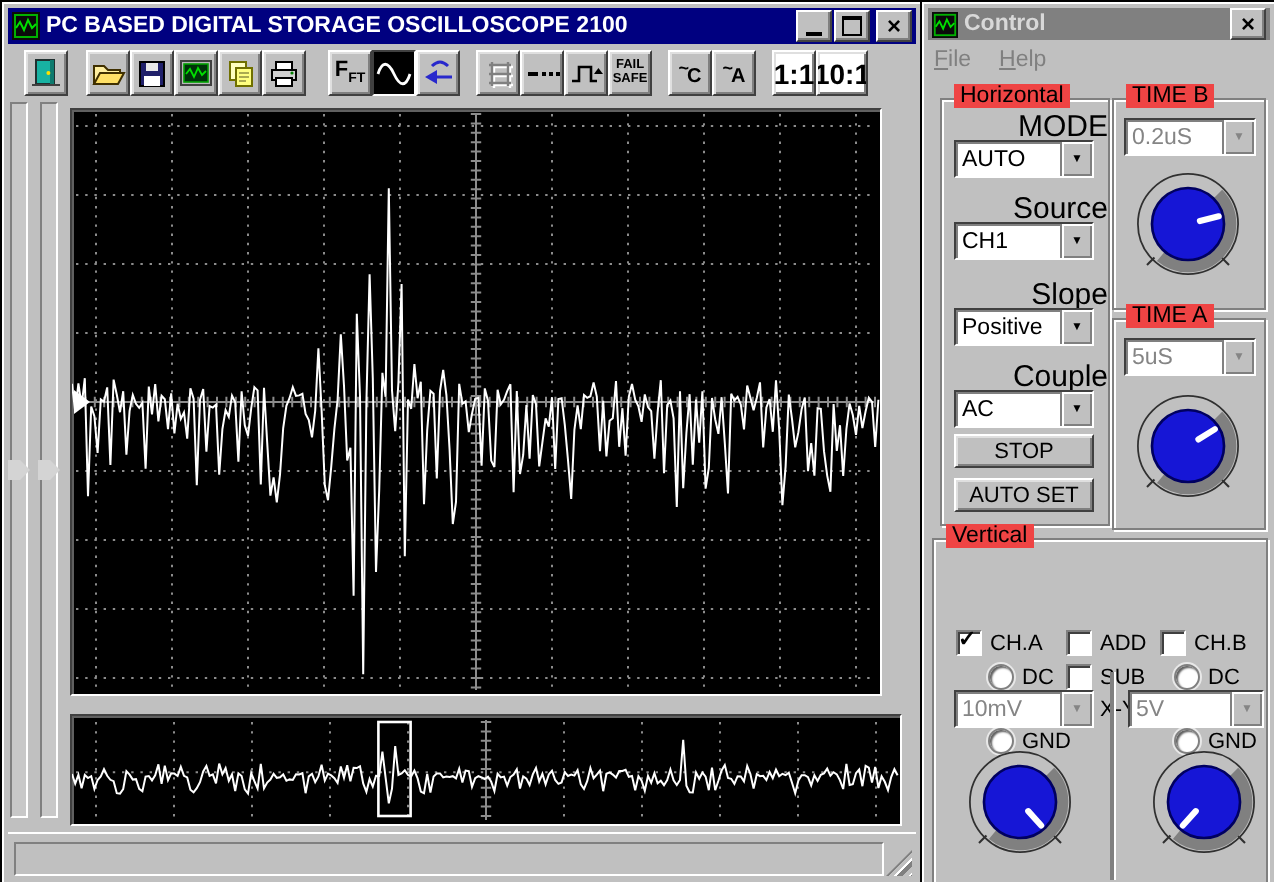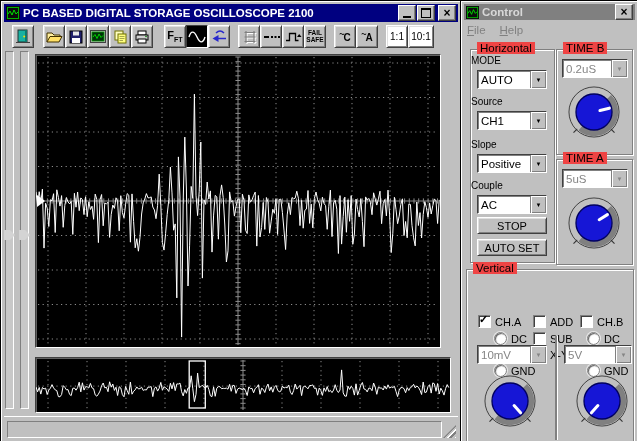--- a/index.html
+++ b/index.html
@@ -29,21 +29,21 @@
   
   #toolbar{position:absolute;left:3px;top:23px;right:3px;height:27px;}
   .tbtn{position:absolute;top:1px;width:22px;height:23px;display:flex;align-items:center;justify-content:center;padding:0;overflow:hidden;}
   .tbtn.pressed{border-color:#404040 #fff #fff #404040;box-shadow:none;background:#000;}
   .tbtn.lightface{background:#fff;}
   .fftface{font-size:11px;font-weight:bold;line-height:1;}
   .fftface .sub{font-size:7px;vertical-align:-3px;}
   .fs{display:flex;flex-direction:column;align-items:center;line-height:1;font-size:6.5px;font-weight:bold;}
   .trigface{font-size:10px;font-weight:bold;line-height:1;}
   .trigface .tl{font-size:9px;vertical-align:4px;margin-right:-1px;}
-  .ratio{font-size:10px;font-weight:normal;}
+  .ratio{font-size:14px;font-weight:bold;}
   
   .screen{position:absolute;background:#000;border:1px solid;border-color:#404040 #fff #fff #404040;
           box-shadow:inset 1px 1px 0 #606060;}
   #scope-box{left:34px;top:53px;width:404px;height:292px;}
   #ovw-box{left:34px;top:356px;width:414px;height:54px;}
   svg.fill{position:absolute;left:0;top:0;}
   
   .vtrack{position:absolute;top:50px;width:7px;height:356px;background:#c8c8c8;
           border:1px solid;border-color:#808080 #fff #fff #808080;}
   .vthumb{position:absolute;left:-2px;width:11px;height:10px;background:#d4d4d4;
@@ -52,21 +52,21 @@
   
   #statusbar{position:absolute;left:3px;top:415px;width:454px;height:23px;border-top:1px solid #fff;}
   #statusfield{position:absolute;left:3px;top:4px;right:16px;height:15px;background:#c0c0c0;}
   #grip{position:absolute;right:2px;bottom:2px;width:13px;height:13px;
         background:repeating-linear-gradient(135deg,#c0c0c0 0 2px,#fff 2px 3px,#808080 3px 5px);
         clip-path:polygon(100% 0,100% 100%,0 100%);}
   
   #menubar{position:absolute;left:6px;top:21px;height:16px;display:flex;gap:14px;align-items:center;color:#808080;font-size:11.5px;}
   .group{position:absolute;border:1px solid #808080;box-shadow:inset 1px 1px 0 #fff,1px 1px 0 #fff;}
   .glabel{position:absolute;top:-8px;left:6px;background:#ef4444;padding:0 3px;font-size:11.5px;}
-  .rowlabel{position:absolute;left:0;right:0;text-align:left;font-size:10px;}
+  .rowlabel{position:absolute;left:0;right:0;text-align:right;font-size:15px;}
   .combo{position:absolute;height:17px;background:#fff;border:1px solid;border-color:#404040 #fff #fff #404040;
          box-shadow:inset 1px 1px 0 #808080;display:flex;align-items:center;}
   .combo .cval{flex:1;padding:0 3px;font-size:11.5px;white-space:nowrap;overflow:hidden;}
   .combo .cbtn{width:15px;height:100%;background:#c0c0c0;border-left:1px solid #808080;
          box-shadow:inset 1px 1px 0 #fff,inset -1px -1px 0 #808080;
          display:flex;align-items:center;justify-content:center;font-size:6px;color:#000;}
   .combo.disabled .cval{color:#858585;}
   .combo.disabled .cbtn{color:#858585;}
   .pbtn{position:absolute;display:flex;align-items:center;justify-content:center;font-size:11px;height:17px;}
   .cb,.rd{position:absolute;display:flex;align-items:flex-end;gap:4px;font-size:11px;white-space:nowrap;margin-top:36px;}

